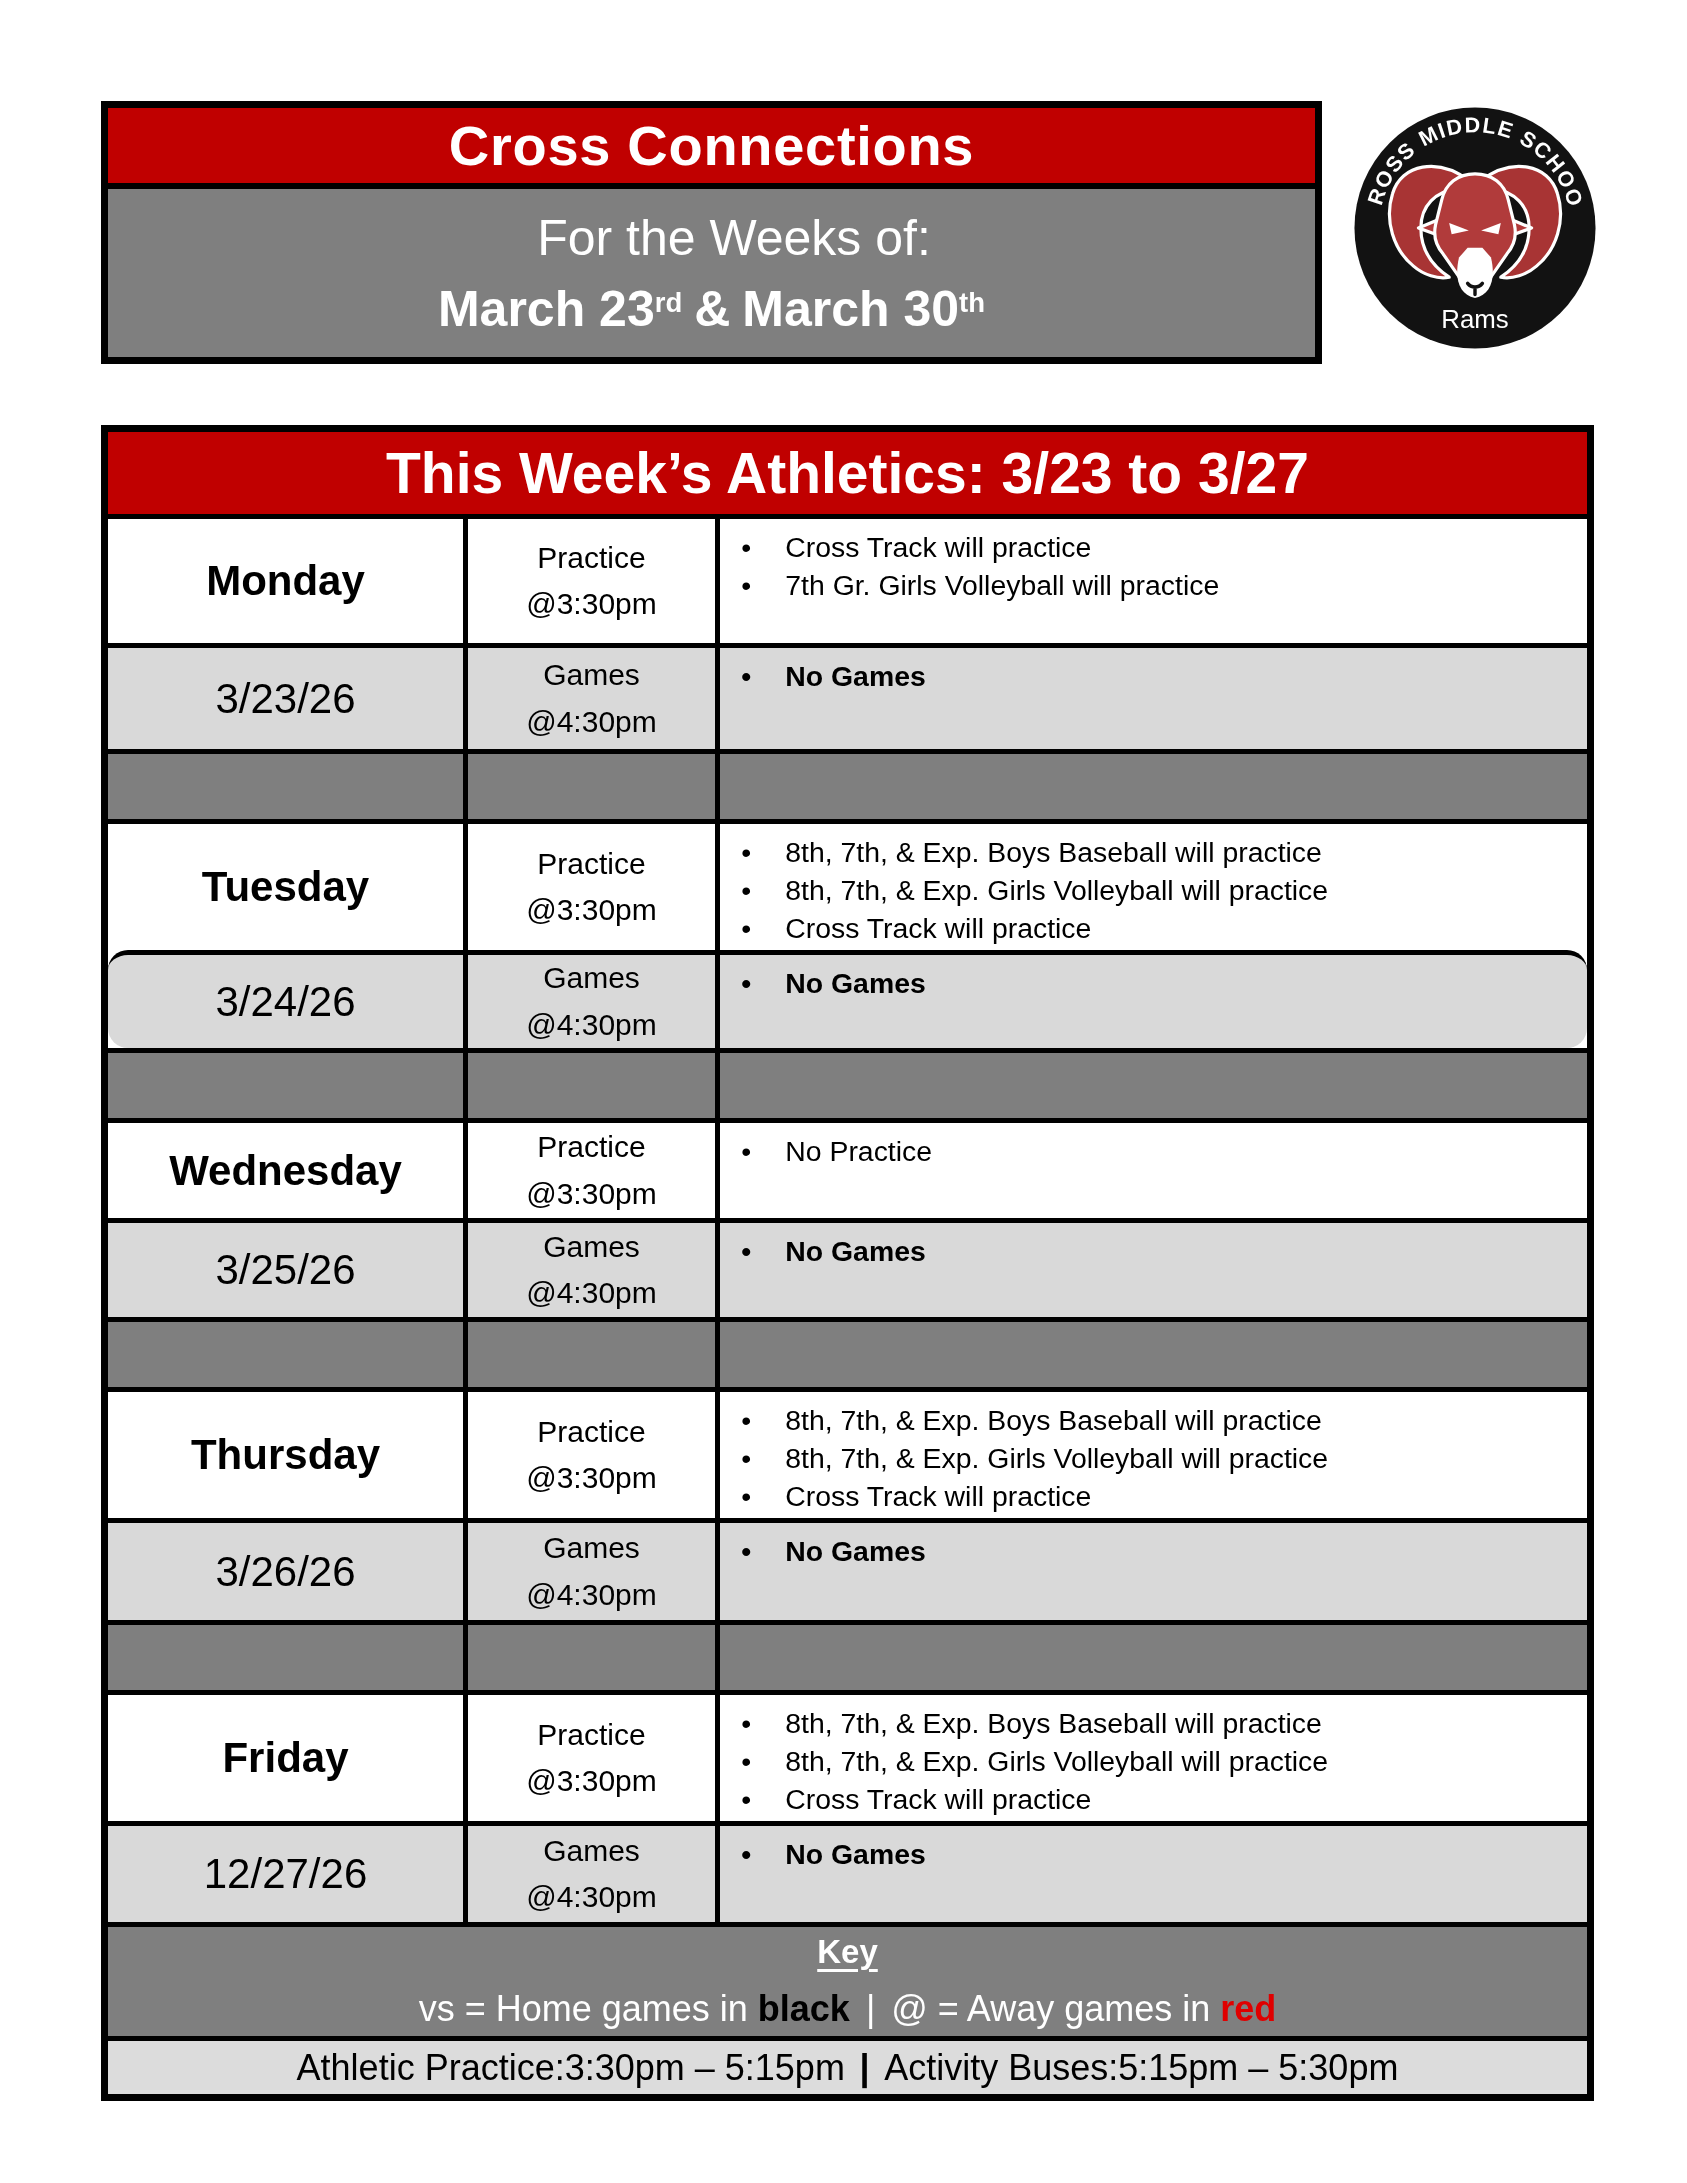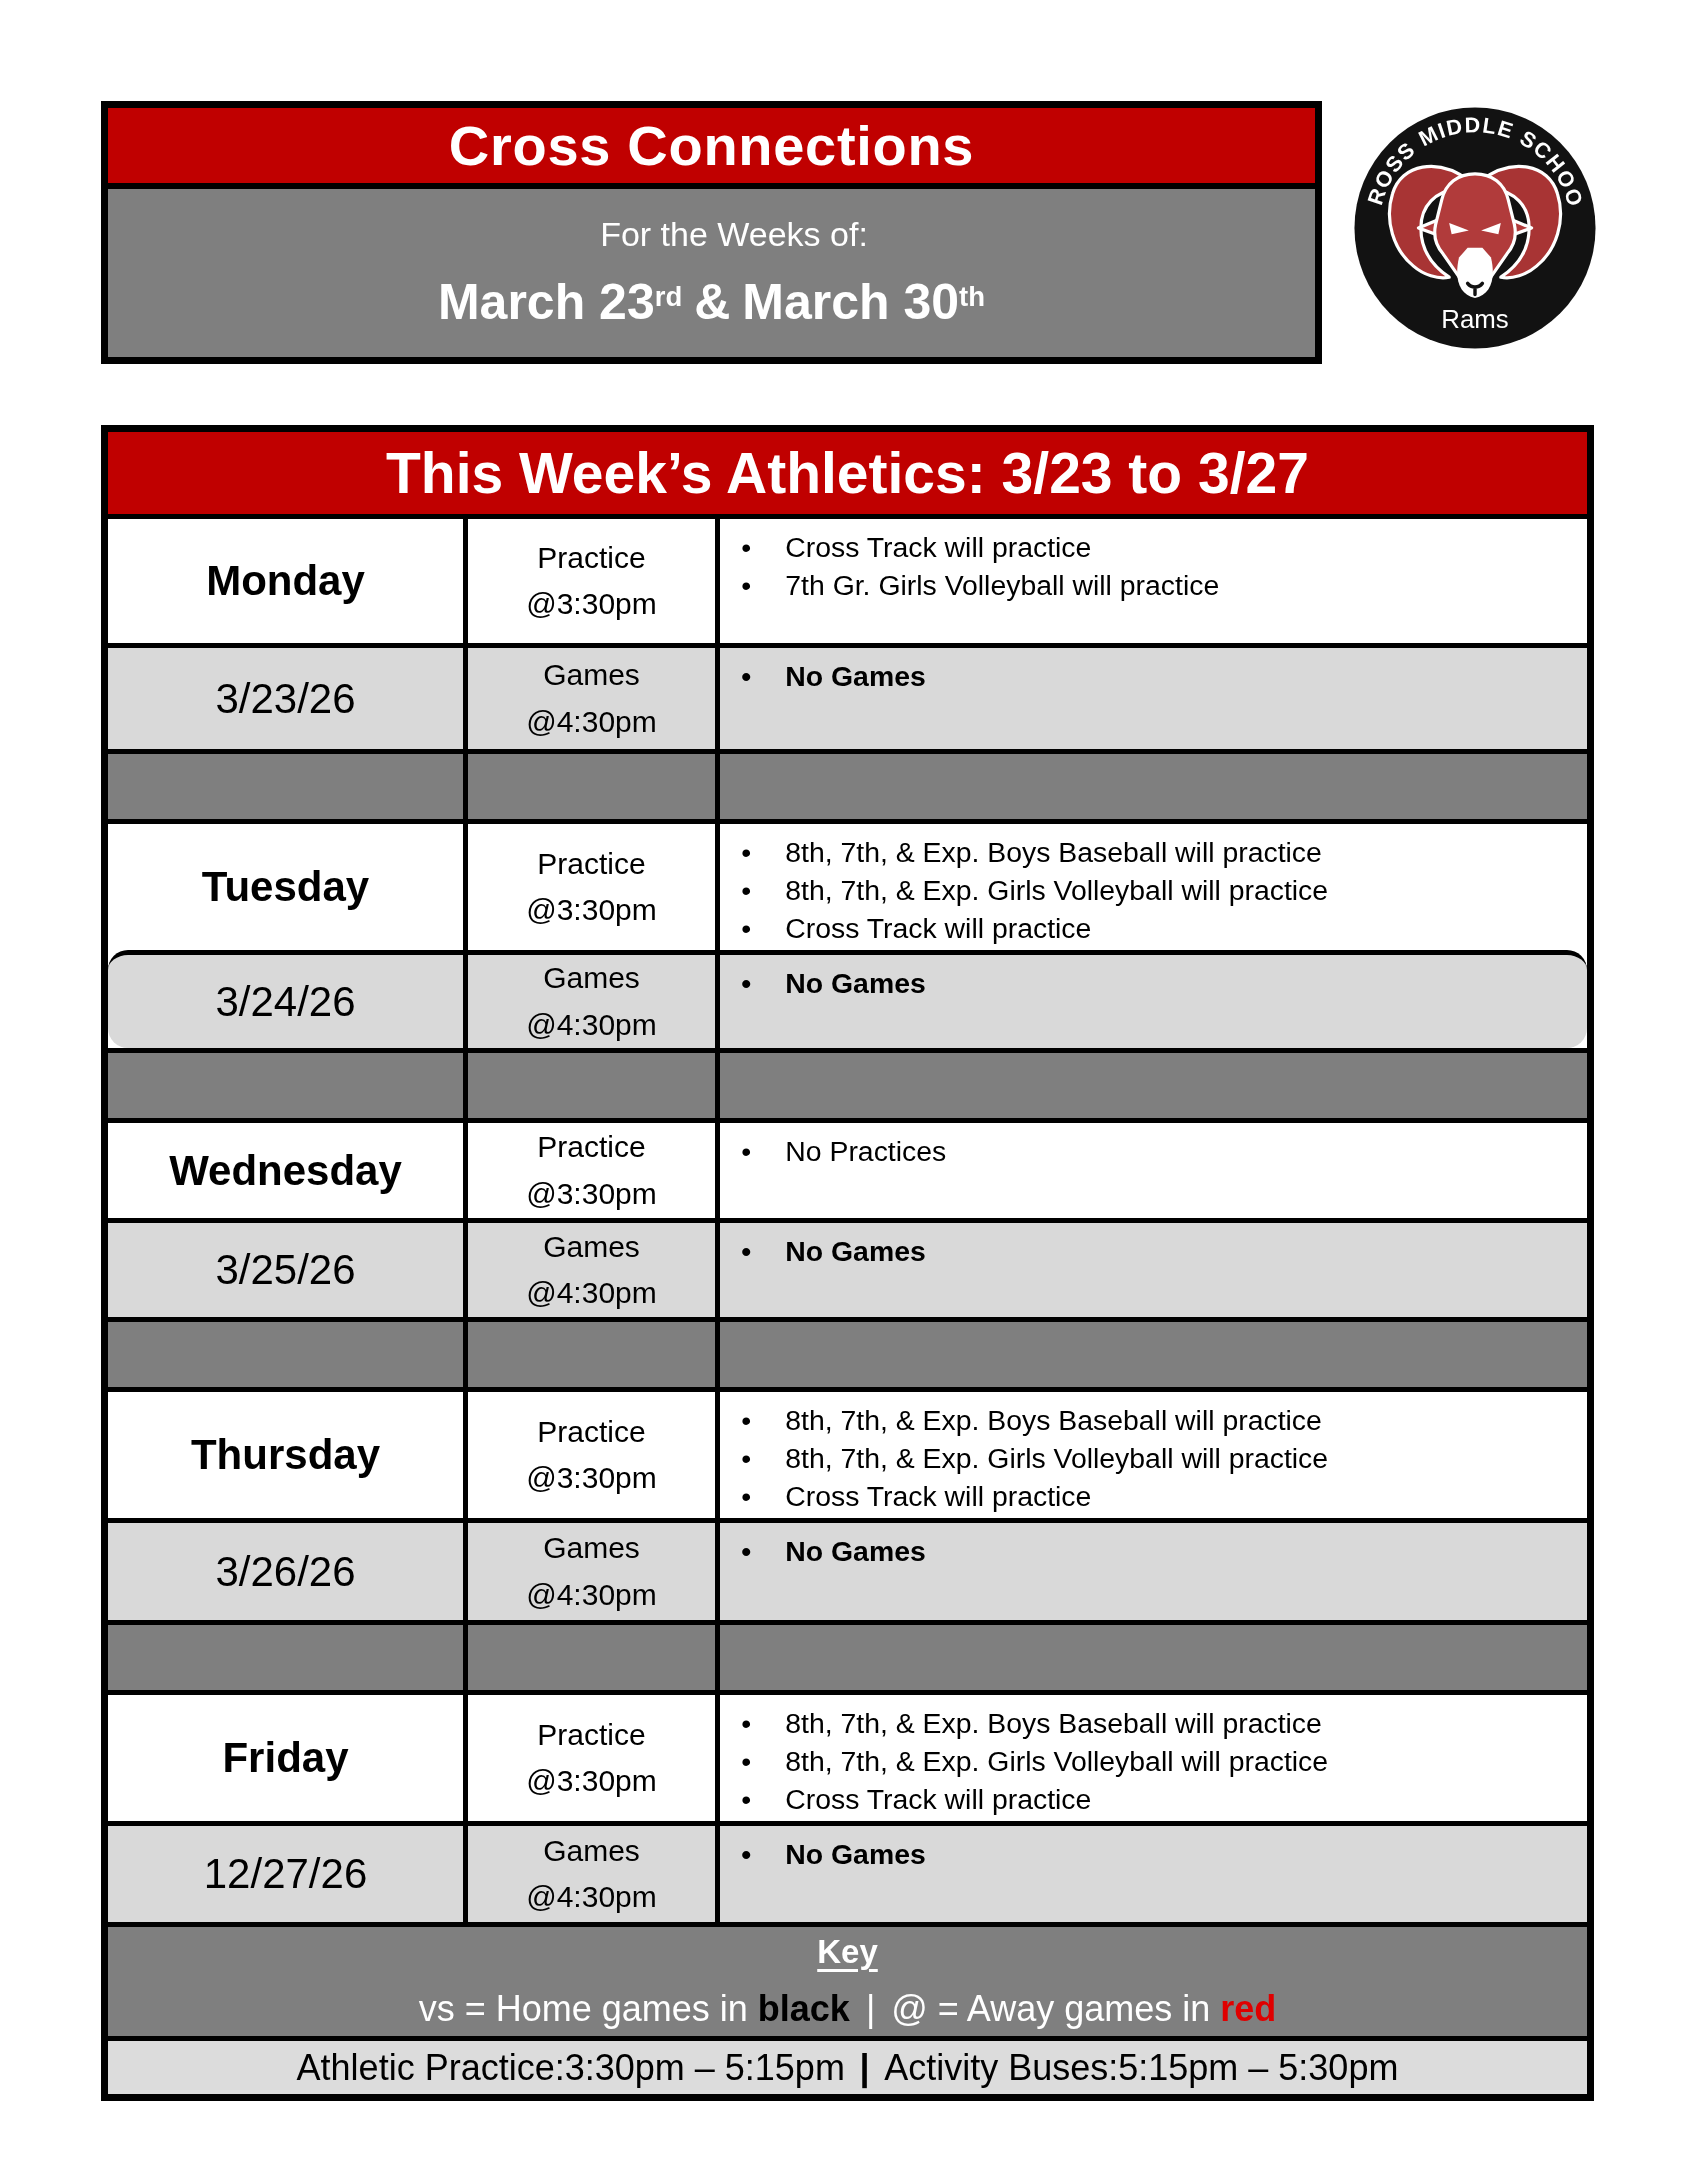--- a/index.html
+++ b/index.html
@@ -17,21 +17,21 @@
     height:75px;background:var(--accent_red,#c00000);
     border-bottom:6px solid #000;
     display:flex;align-items:center;justify-content:center;
     color:#fff;font-weight:bold;font-size:56px;letter-spacing:0.7px;
   }
   .header-subtitle{
     height:155px;background:var(--banner_gray,#7f7f7f);
     display:flex;flex-direction:column;align-items:center;justify-content:space-evenly;
     color:#fff;padding:6.6px 0;
   }
-  .subtitle-l1{font-size:34px;margin-left:45px;}
+  .subtitle-l1{font-size:50px;margin-left:45px;}
   .subtitle-l2{font-size:50px;font-weight:bold;}
   .sup{font-size:0.55em;position:relative;top:-0.5em;}
   .joiner{margin:0 12px;}
 
   
   .logo{position:absolute;left:1352px;top:105px;width:246px;height:246px;}
   .logo svg{width:100%;height:100%;display:block;}
 
   
   .athletics-table{
@@ -212,21 +212,21 @@
 
     <div class="row practice-row h-p1">
       <div class="cell c1 day-name">Wednesday</div>
       <div class="cell c2">
         <div>Practice</div>
         <div>@3:30pm</div>
       </div>
       <div class="cell c3">
         <div class="bullet">
             <span class="dot">•</span>
-            <span>No Practices</span>
+            <span>No Practice</span>
           </div>
       </div>
     </div>
     <div class="row games-row h-gC">
       <div class="cell c1 date">3/25/26</div>
       <div class="cell c2">
         <div>Games</div>
         <div>@4:30pm</div>
       </div>
       <div class="cell c3">

